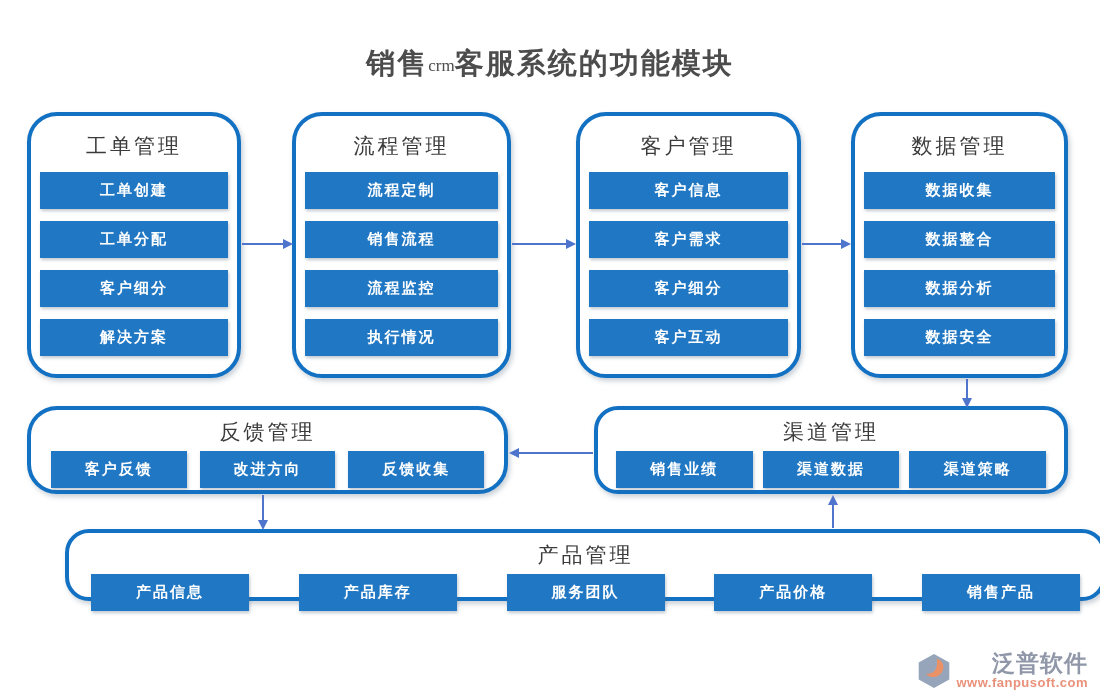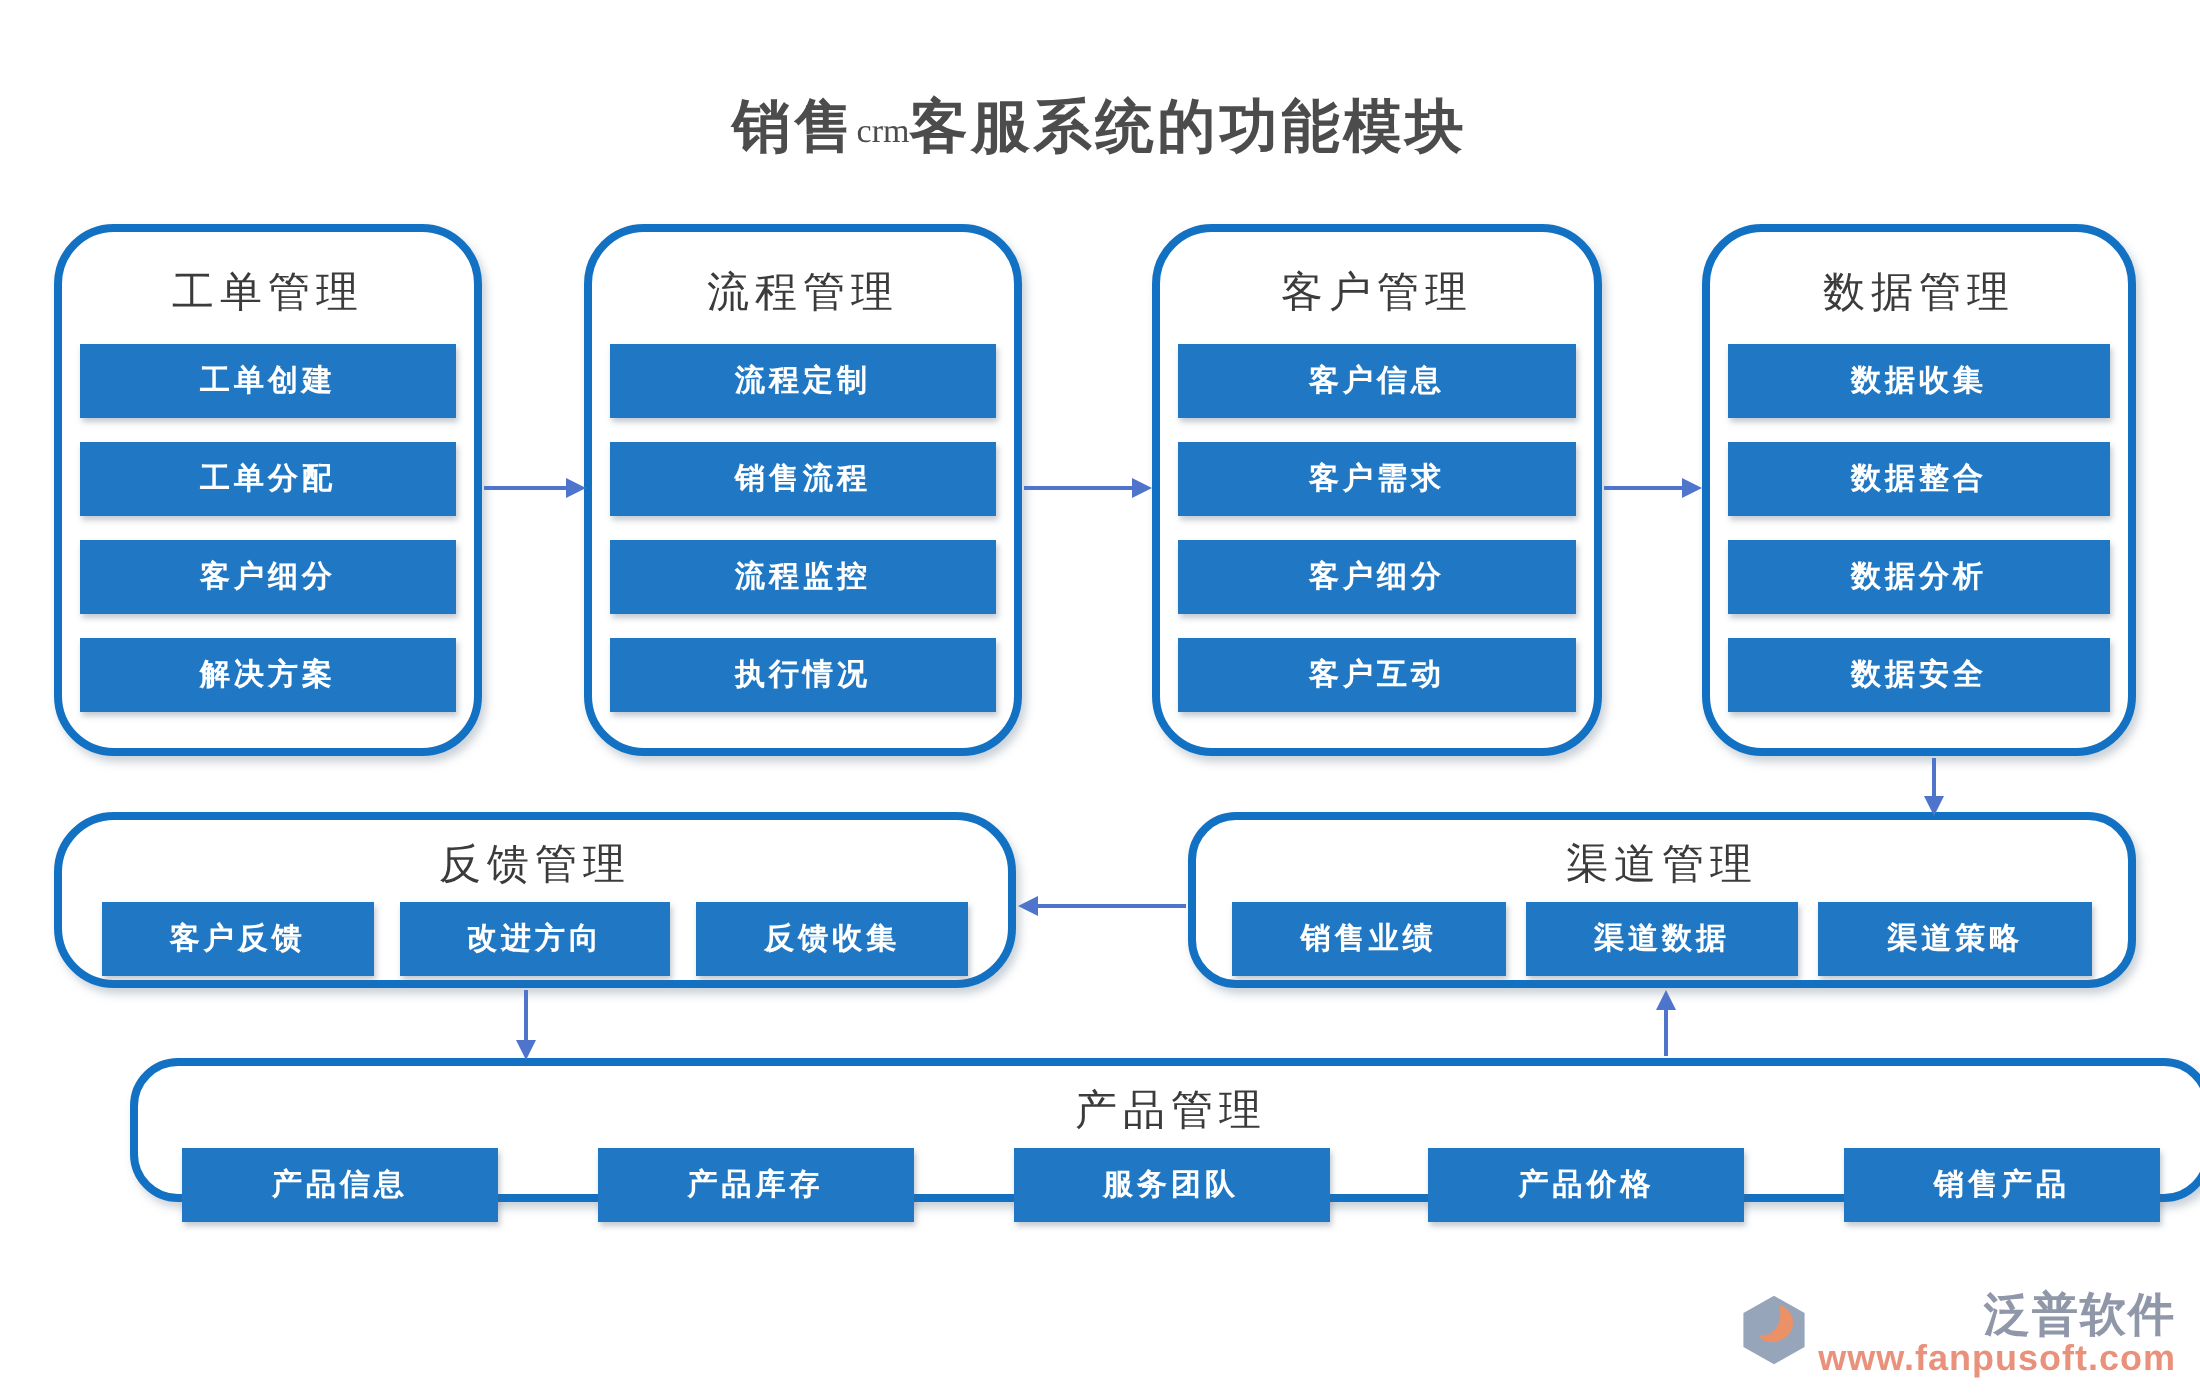--- a/index.html
+++ b/index.html
@@ -94,21 +94,21 @@
   .footer{
     position:absolute;right:12px;bottom:10px;display:flex;align-items:flex-start;gap:4px;
   }
   .footer .logo-icon{width:36px;height:36px;margin-top:2px;}
   .footer .brand-text{display:flex;flex-direction:column;align-items:flex-end;}
   .footer .brand-name{
     color:#9097a8;font-weight:bold;font-size:23px;letter-spacing:1px;line-height:1.05;
     font-family:"Liberation Sans", sans-serif;
   }
   .footer .brand-url{
-    color:#e9917a;font-weight:bold;font-size:18px;letter-spacing:.5px;
+    color:#e9917a;font-weight:bold;font-size:13px;letter-spacing:.5px;
     font-family:"Liberation Sans", sans-serif;cursor:pointer;
   }
 </style>
 </head>
 <body>
 
 <div class="canvas">
 
   <div class="title">
     <span>销售</span><span class="latin">crm</span><span>客服系统的功能模块</span>

